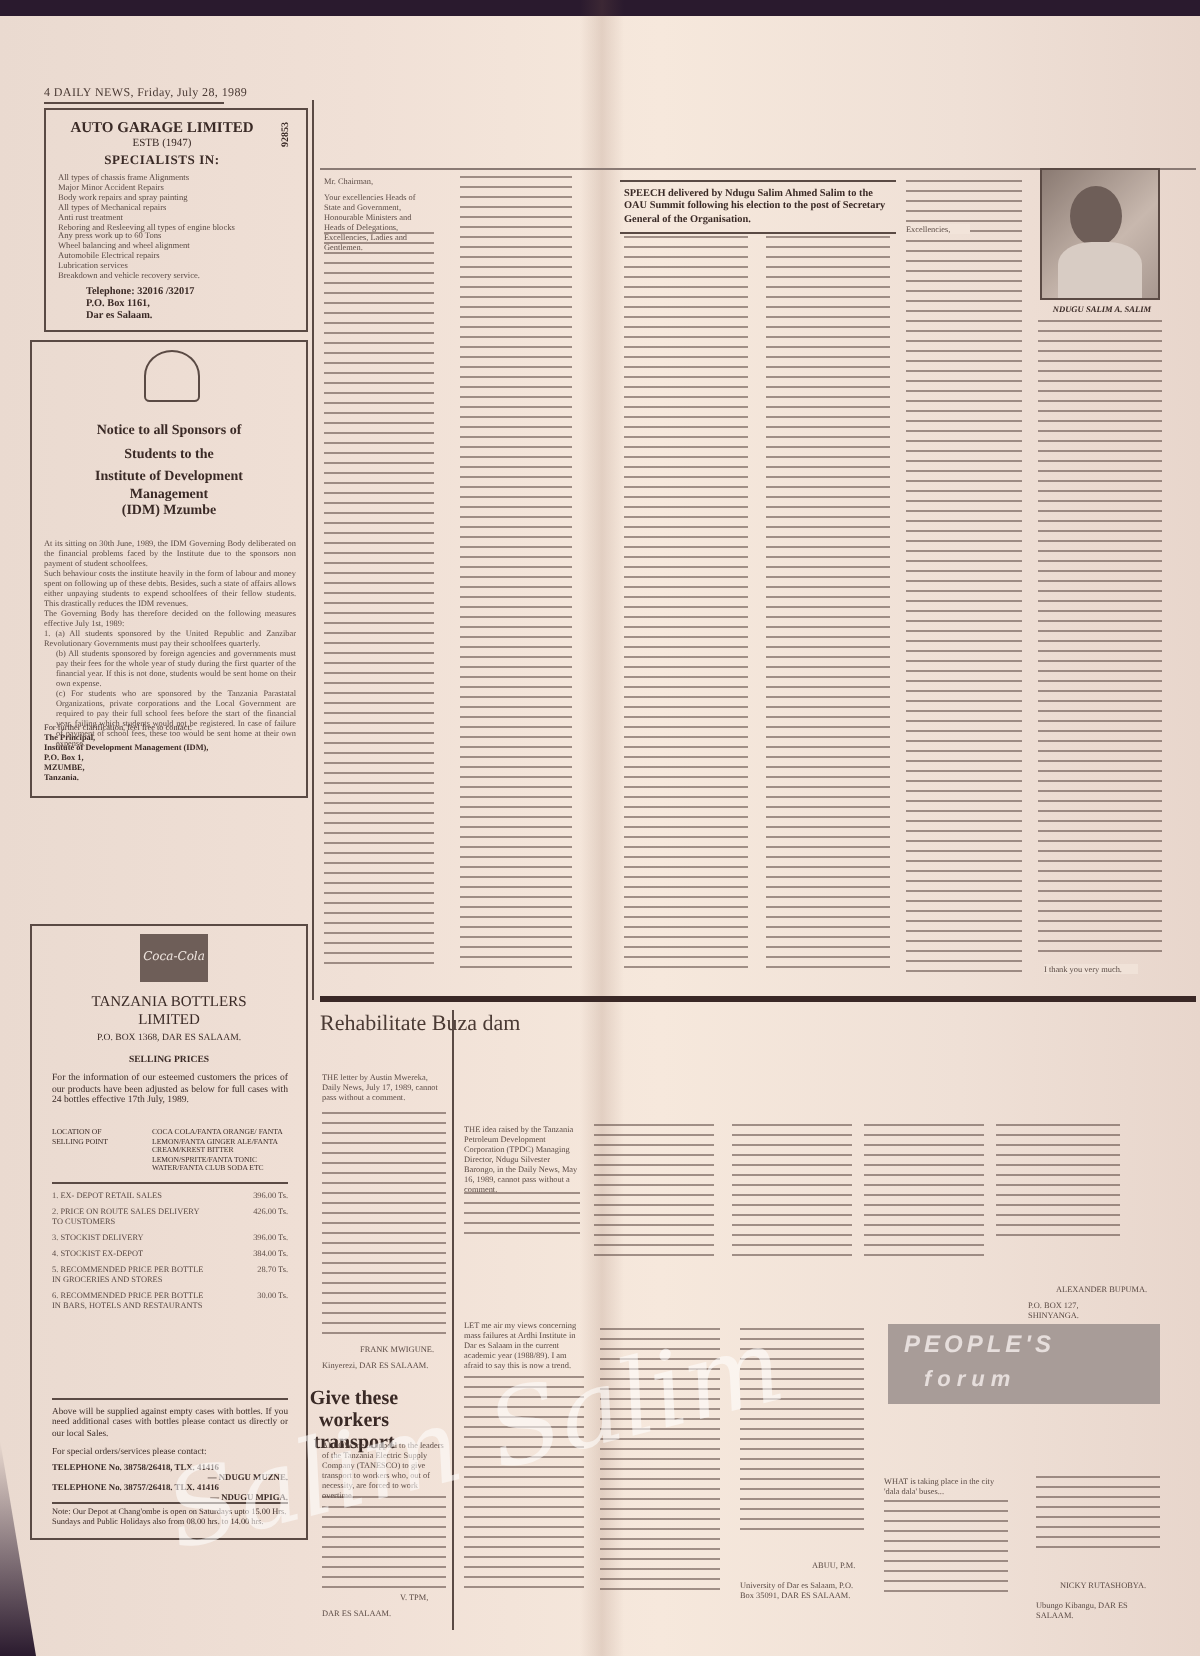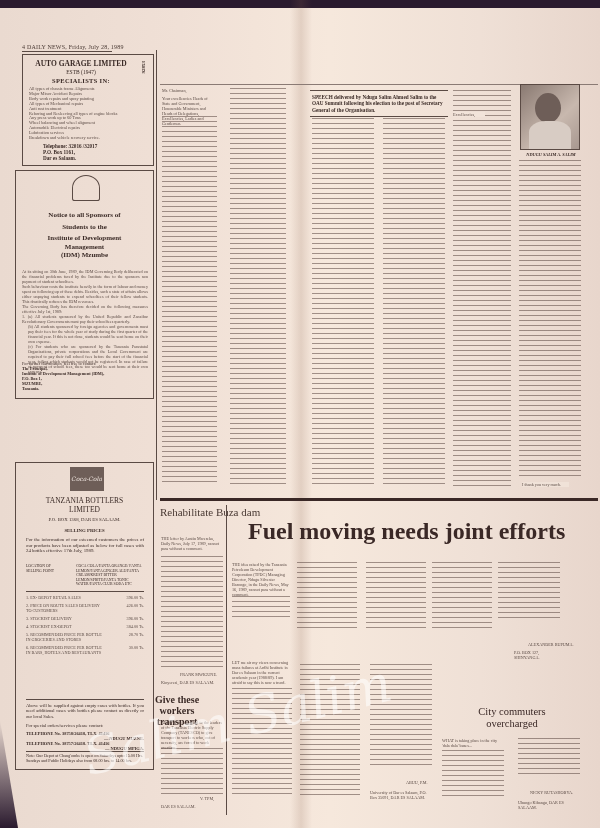--- a/index.html
+++ b/index.html
@@ -173,40 +173,39 @@
   <div class="abs txt" style="left:161px;top:680px;width:62px;">Kinyerezi, DAR ES SALAAM.</div>
 
   <div class="abs b c" style="left:142px;top:694px;width:70px;font-size:10px;line-height:11px;">Give these workers transport</div>
   <div class="abs txt" style="left:161px;top:720px;width:62px;">ALLOW me to appeal to the leaders of the Tanzania Electric Supply Company (TANESCO) to give transport to workers who, out of necessity, are forced to work overtime.</div>
   <div class="abs lines" style="left:161px;top:748px;width:62px;height:48px;"></div>
   <div class="abs txt" style="left:200px;top:796px;">V. TPM,</div>
   <div class="abs txt" style="left:161px;top:804px;">DAR ES SALAAM.</div>
 
   <div class="vr" style="left:226px;top:505px;height:310px;"></div>
 
-  <div class="headline" style="left:248px;top:518px;font-size:24px;">Fuel moving needs joint efforts</div>
   <div class="abs txt" style="left:232px;top:562px;width:58px;">THE idea raised by the Tanzania Petroleum Development Corporation (TPDC) Managing Director, Ndugu Silvester Barongo, in the Daily News, May 16, 1989, cannot pass without a comment.</div>
   <div class="abs lines" style="left:232px;top:596px;width:58px;height:24px;"></div>
   <div class="abs lines" style="left:297px;top:562px;width:60px;height:70px;"></div>
   <div class="abs lines" style="left:366px;top:562px;width:60px;height:70px;"></div>
   <div class="abs lines" style="left:432px;top:562px;width:60px;height:70px;"></div>
   <div class="abs lines" style="left:498px;top:562px;width:62px;height:58px;"></div>
   <div class="abs txt" style="left:528px;top:642px;">ALEXANDER BUPUMA.</div>
   <div class="abs txt" style="left:514px;top:650px;width:40px;">P.O. BOX 127, SHINYANGA.</div>
 
   <div class="abs txt" style="left:232px;top:660px;width:60px;">LET me air my views concerning mass failures at Ardhi Institute in Dar es Salaam in the current academic year (1988/89). I am afraid to say this is now a trend.</div>
   <div class="abs lines" style="left:232px;top:688px;width:60px;height:110px;"></div>
   <div class="abs lines" style="left:300px;top:664px;width:60px;height:134px;"></div>
   <div class="abs lines" style="left:370px;top:664px;width:62px;height:102px;"></div>
   <div class="abs txt" style="left:406px;top:780px;">ABUU, P.M.</div>
   <div class="abs txt" style="left:370px;top:790px;width:62px;">University of Dar es Salaam, P.O. Box 35091, DAR ES SALAAM.</div>
 
-  <div class="abs c" style="left:444px;top:706px;width:136px;font-size:10.5px;line-height:12px;color:#3a2826;">
-    <div>City commuters</div>
-    <div>overcharged</div>
+  <div class="forum" style="left:444px;top:662px;width:136px;height:40px;">
+    <span style="left:8px;top:3px;font-size:12px;">PEOPLE'S</span>
+    <span style="left:18px;top:22px;font-size:11px;letter-spacing:3px;">forum</span>
   </div>
   <div class="abs txt" style="left:442px;top:738px;width:62px;">WHAT is taking place in the city 'dala dala' buses...</div>
   <div class="abs lines" style="left:442px;top:750px;width:62px;height:50px;"></div>
   <div class="abs lines" style="left:518px;top:738px;width:62px;height:40px;"></div>
   <div class="abs txt" style="left:530px;top:790px;">NICKY RUTASHOBYA.</div>
   <div class="abs txt" style="left:518px;top:800px;width:60px;">Ubungo Kibangu, DAR ES SALAAM.</div>
 
   <div class="corner-bl"></div>
 
   <div class="watermark" style="left:80px;top:690px;font-size:52px;">Salim Salim</div>

